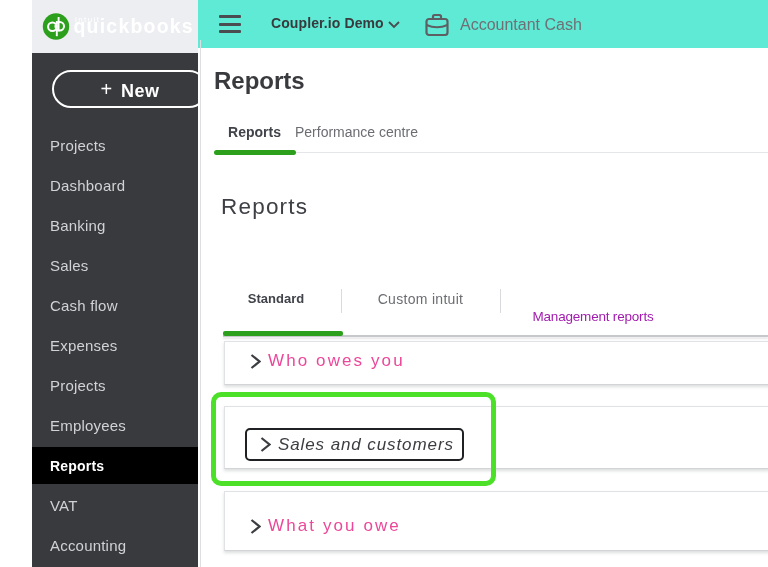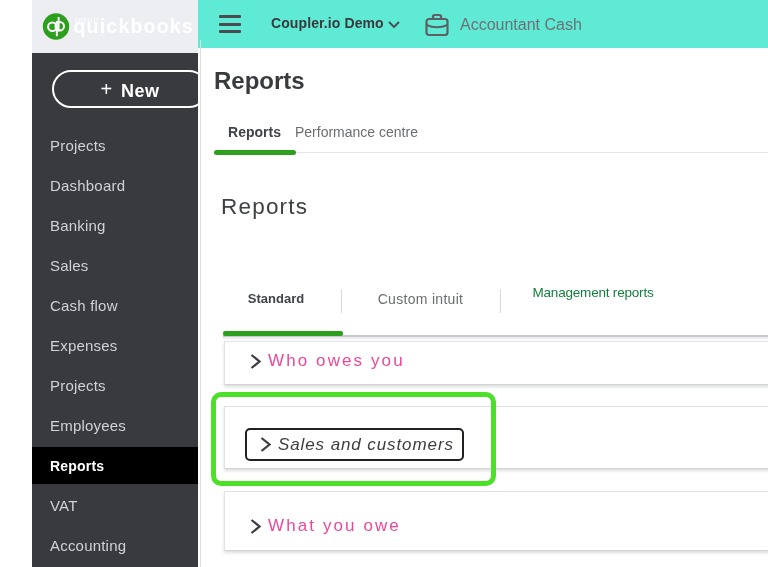--- a/index.html
+++ b/index.html
@@ -37,21 +37,21 @@
 #main { position:absolute; left:198px; top:48px; width:570px; height:519px; background:#fff; }
 #vline { position:absolute; left:2px; top:-8px; width:1px; height:527px; background:#dcdee1; }
 #h1 { position:absolute; left:16px; top:19px; font-size:24px; font-weight:700; color:#393a3d; }
 .tabline1 { position:absolute; left:16px; top:104px; width:554px; height:1px; background:#e4e6e9; }
 #tab1a { position:absolute; left:16px; top:76px; width:81px; text-align:center; font-size:14px; font-weight:700; color:#404349; }
 #tab1b { position:absolute; left:97px; top:76px; width:157px; text-align:left; font-size:14px; color:#6b6d72; }
 #under1 { position:absolute; left:16px; top:102px; width:82px; height:5px; border-radius:2.5px; background:#2ca01c; }
 #h2 { position:absolute; left:23px; top:146px; font-size:22.5px; font-weight:400; color:#3f4045; letter-spacing:1.2px; }
 #tab2a { position:absolute; left:19px; top:243px; width:118px; text-align:center; font-size:13px; font-weight:700; color:#404349; }
 #tab2b { position:absolute; left:143px; top:243px; width:159px; text-align:center; font-size:14px; color:#6b6d72; letter-spacing:.3px; }
-#tab2c { position:absolute; left:302px; top:237px; width:186px; text-align:center; font-size:13.5px; color:#15803d; letter-spacing:-.2px; }
+#tab2c { position:absolute; left:302px; top:261px; width:186px; text-align:center; font-size:13.5px; color:#a21caf; letter-spacing:-.2px; }
 .tdiv { position:absolute; top:241px; width:1px; height:24px; background:#d8dadd; }
 .tabline2 { position:absolute; left:25px; top:287px; width:545px; height:1.5px; background:#c6c8cc; box-shadow:0 2px 2px rgba(0,0,0,.10); }
 #under2 { position:absolute; left:25px; top:283px; width:120px; height:4.5px; border-radius:2px; background:#2ca01c; }
 
 .row { position:absolute; left:26px; width:546px; background:#fff;
   border:1px solid #e0e2e5; border-bottom-color:#d2d4d8; box-shadow:0 2px 3px rgba(60,64,67,.18); }
 .rowtxt { position:absolute; left:25px; display:flex; align-items:center;
   font-size:17px; color:#ec4899; letter-spacing:2.1px; }
 .rowtxt svg { margin-right:7px; }
 #row1 { top:293px; height:44px; }

